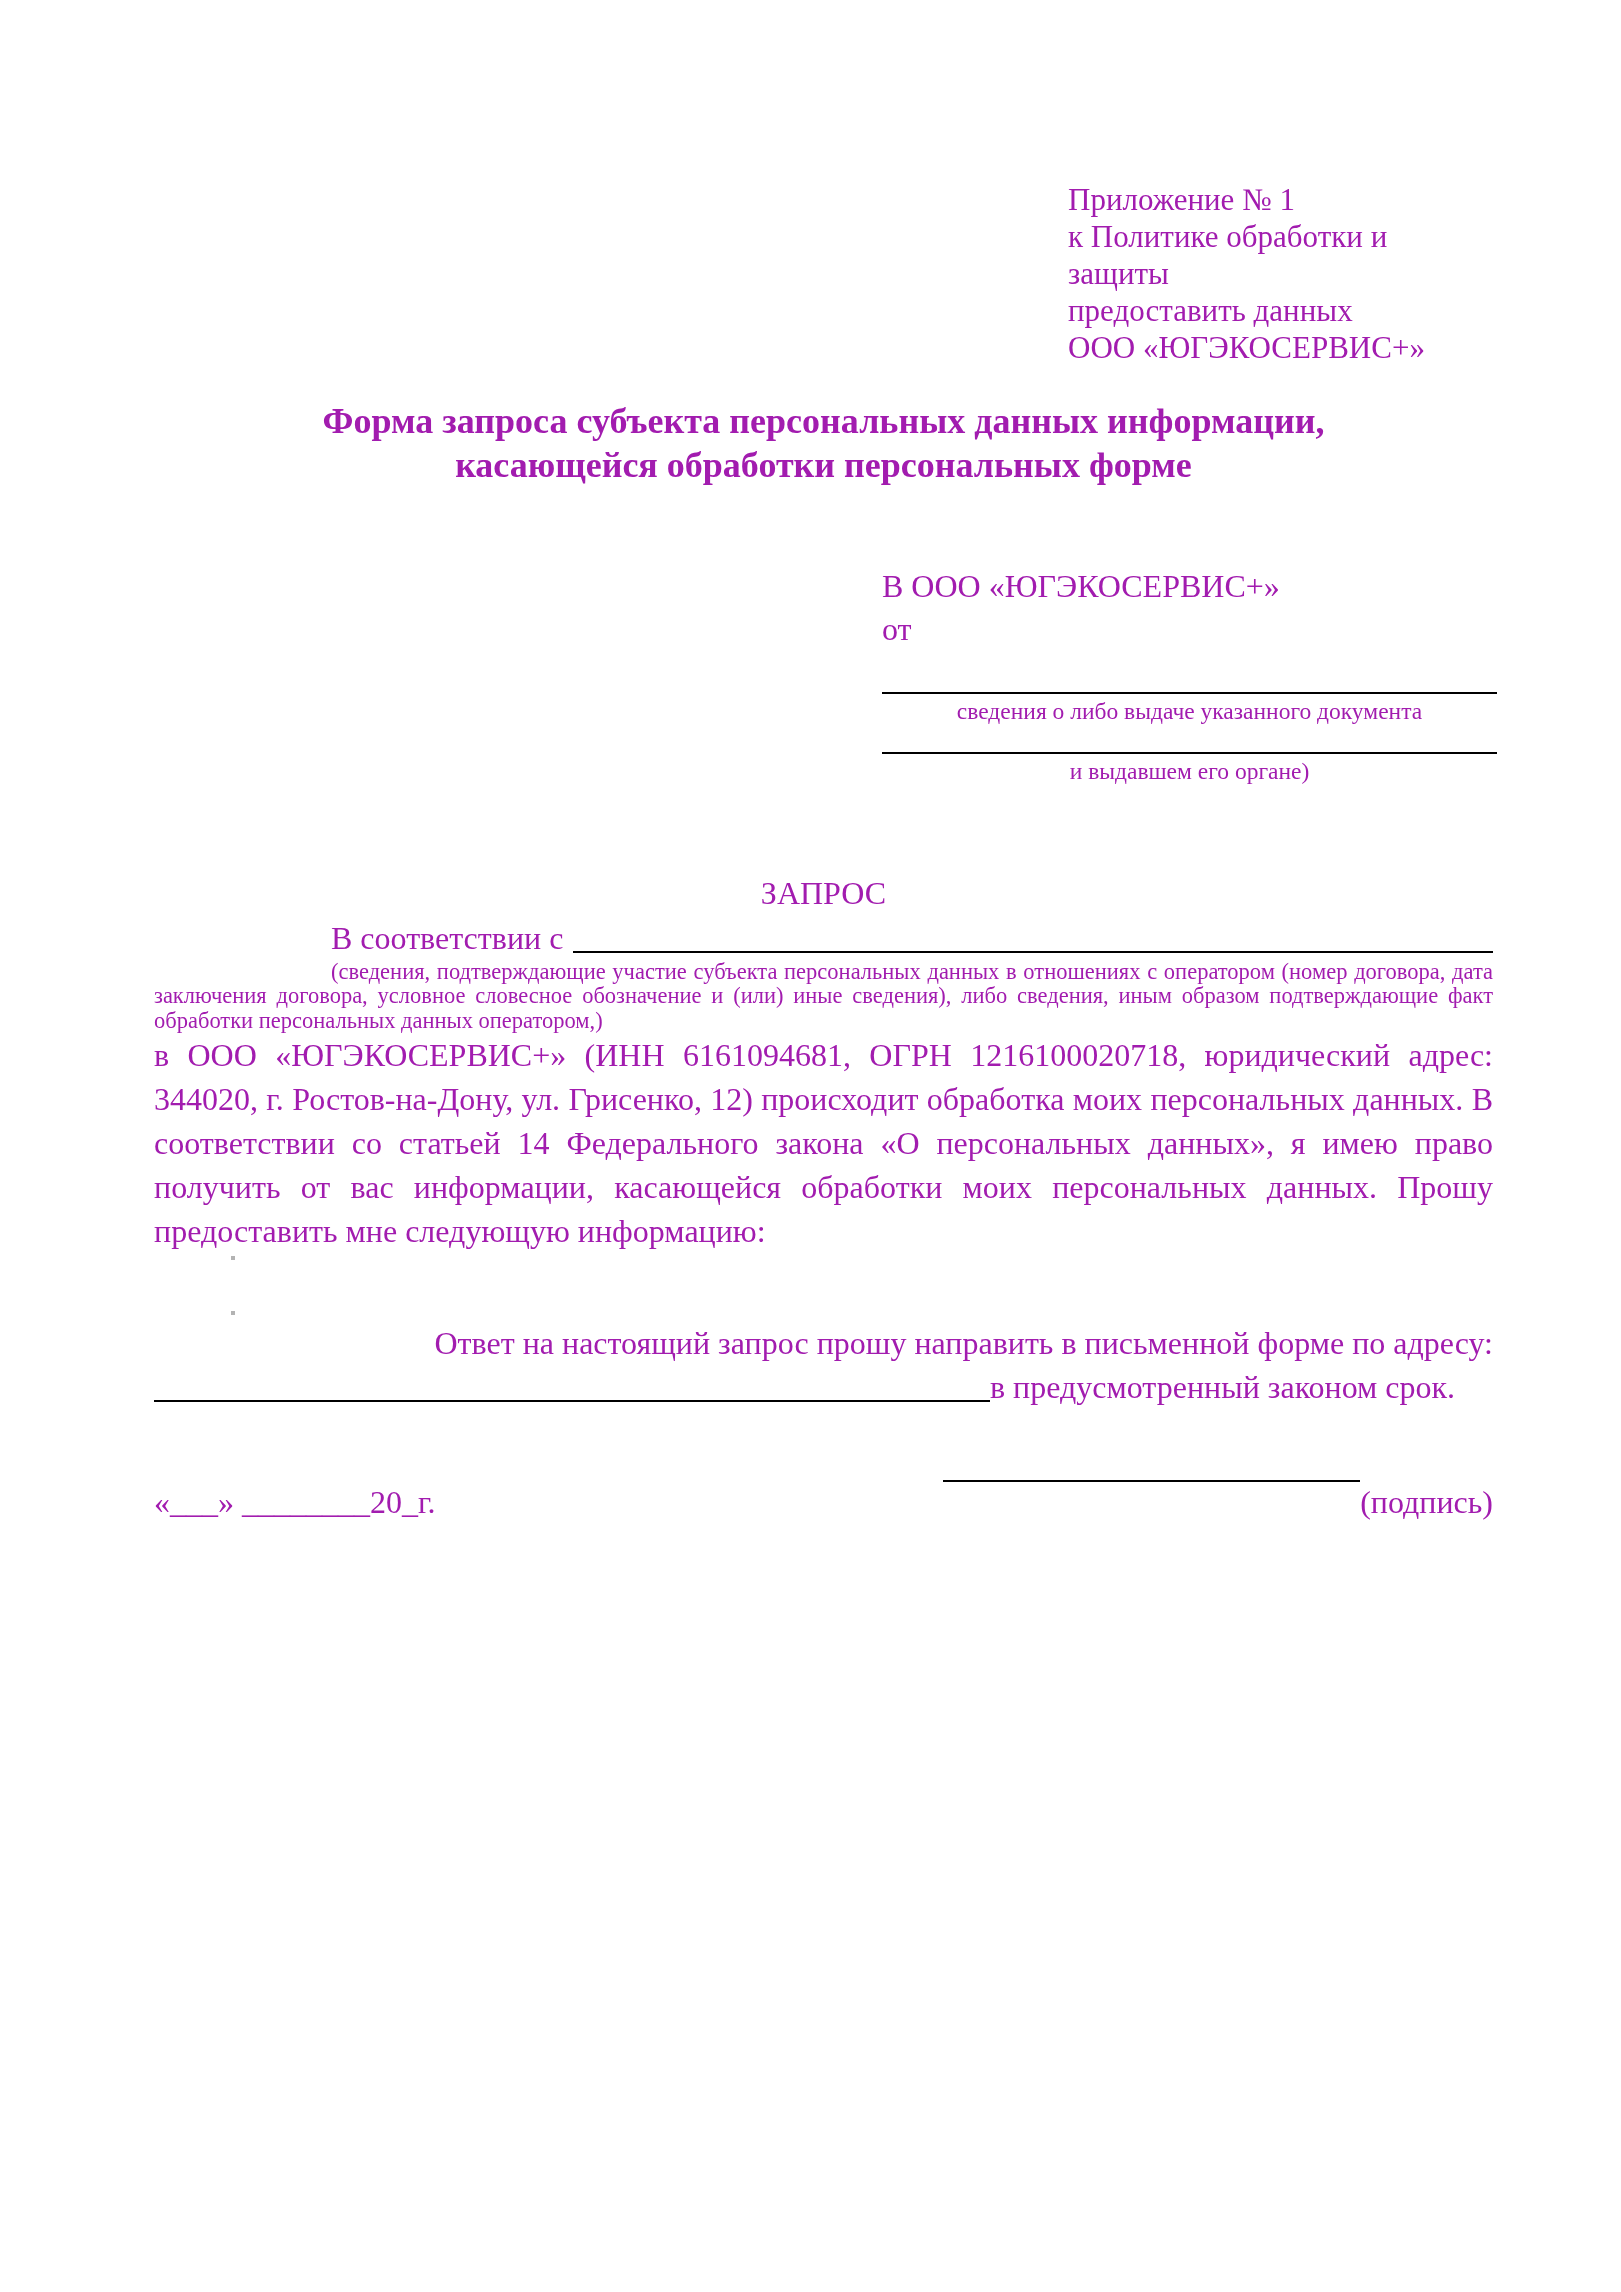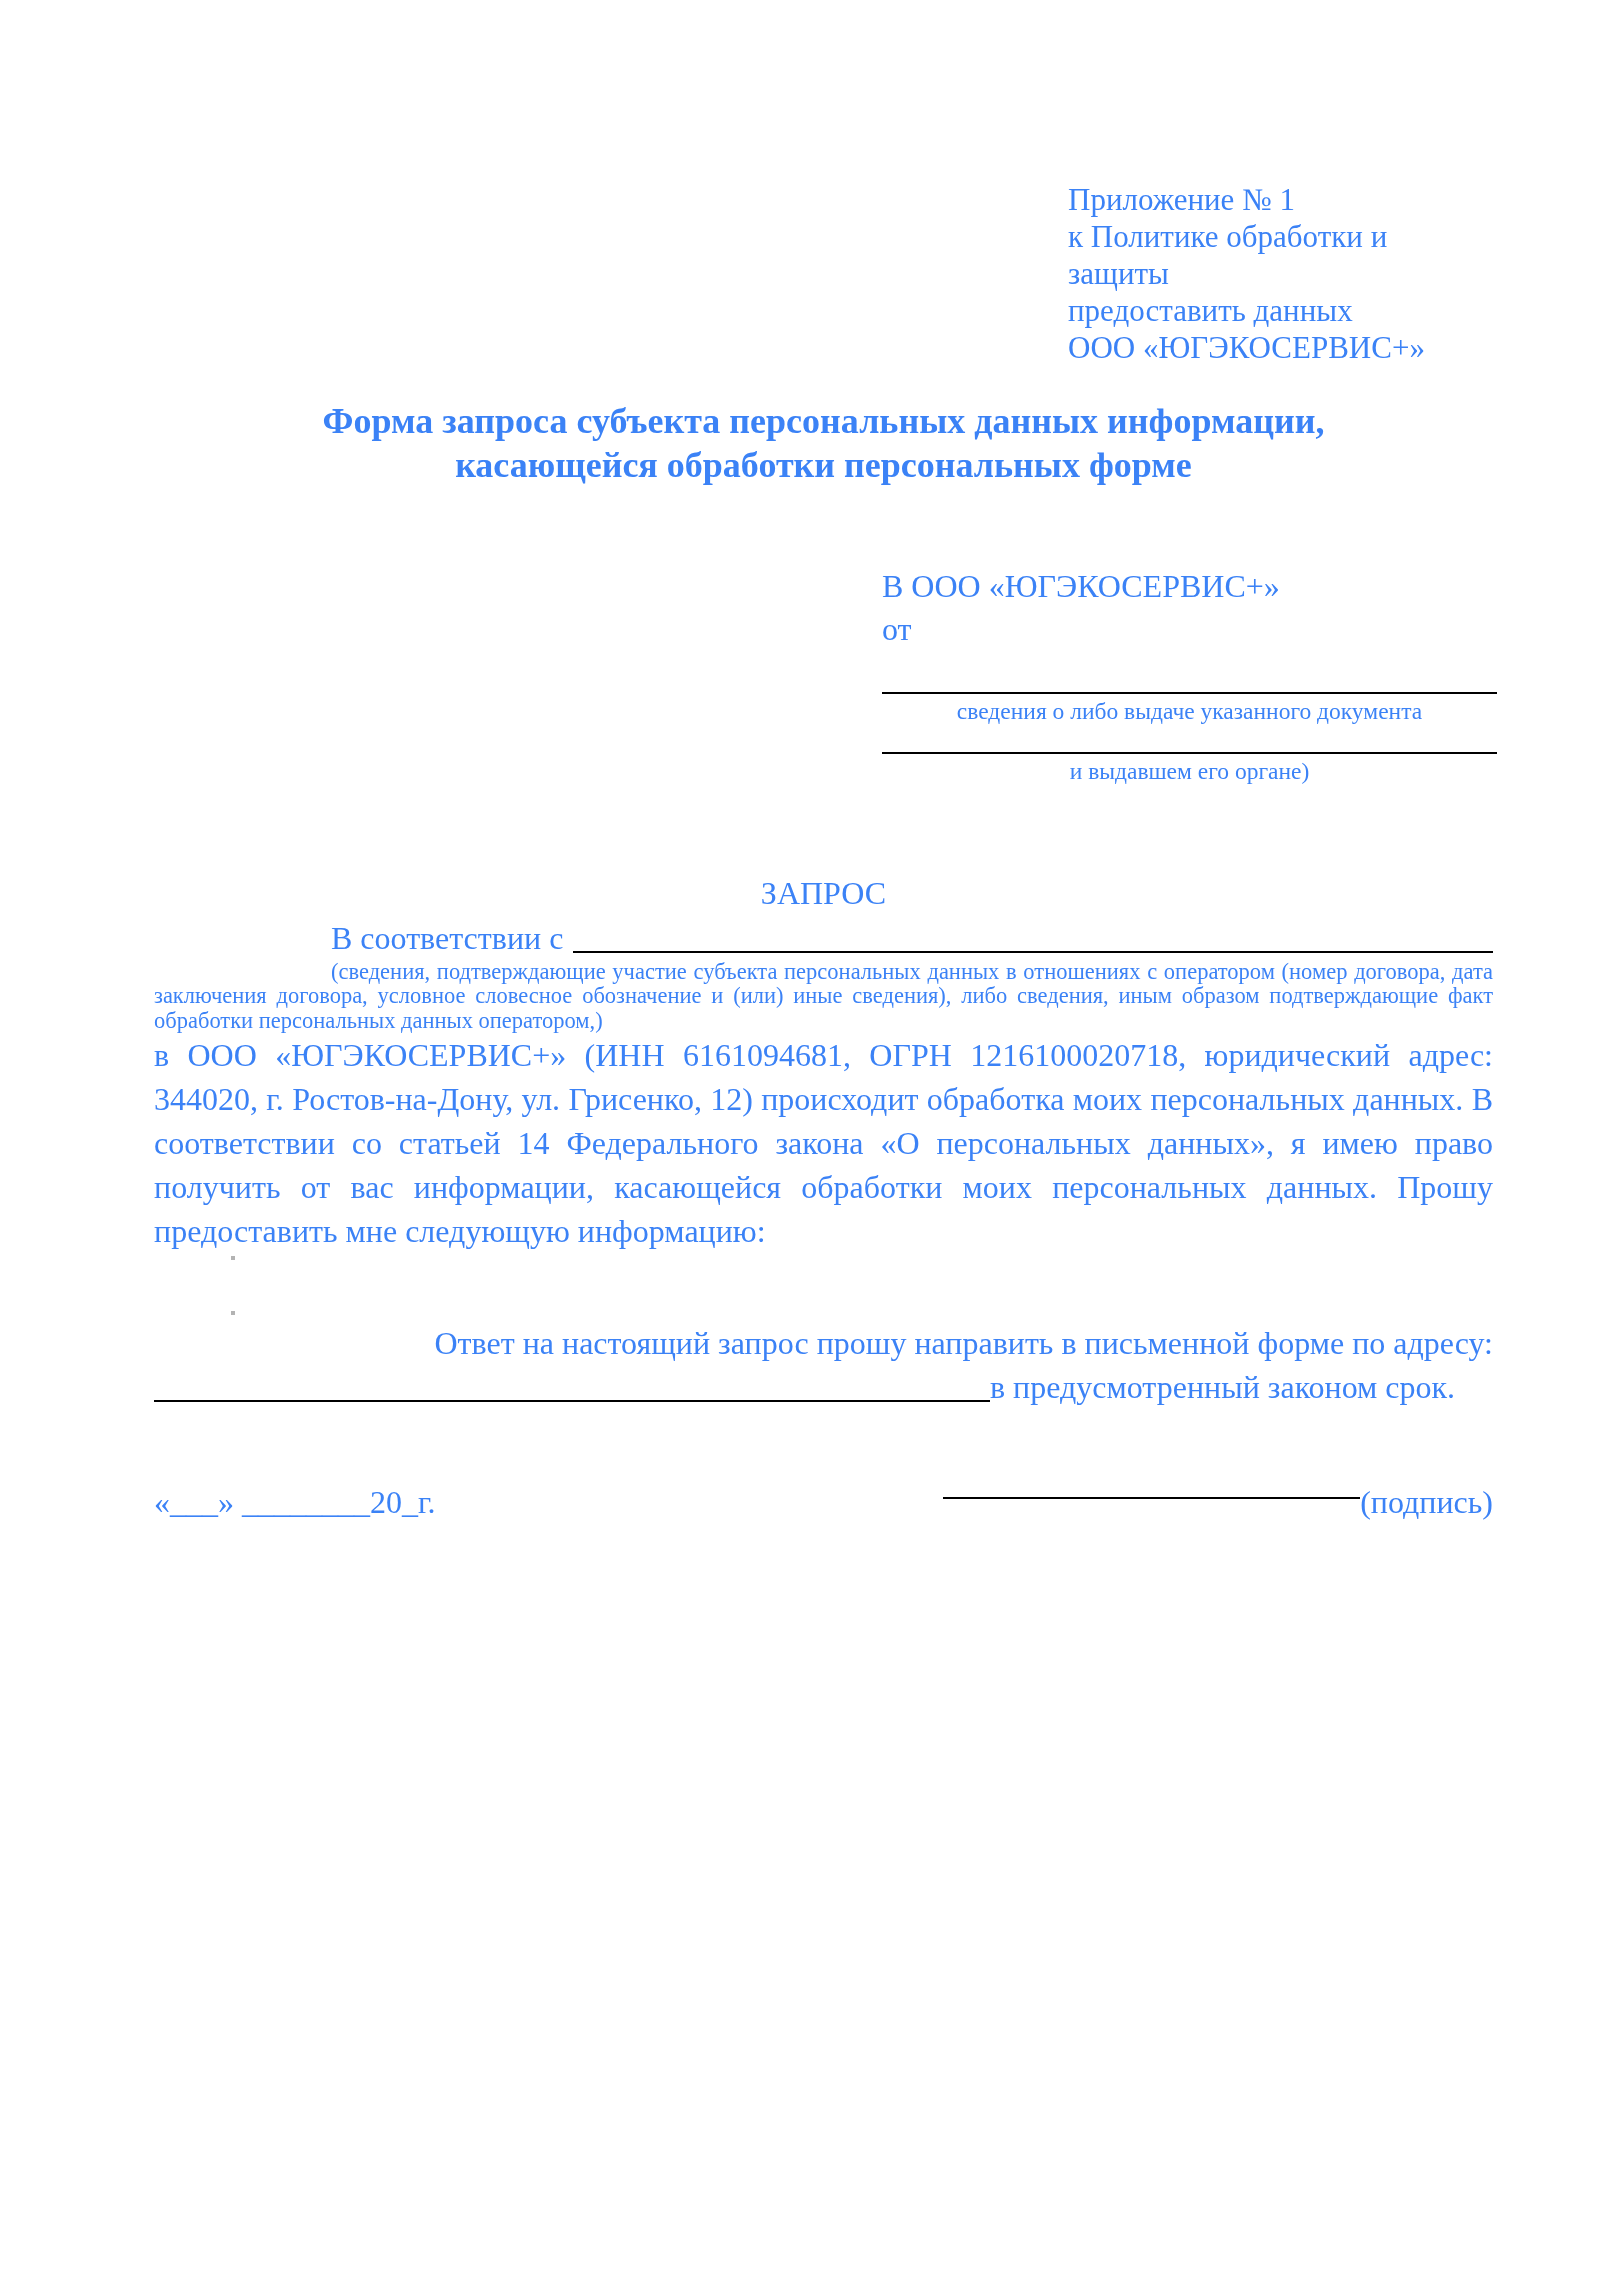--- a/index.html
+++ b/index.html
@@ -2,21 +2,21 @@
 <html><head>
 <meta charset="utf-8">
 <style>
   html, body { margin: 0; padding: 0; background: #ffffff; }
   .page {
     position: relative;
     width: 1609px;
     height: 2293px;
     box-sizing: border-box;
     background: #ffffff;
-    color: #3b82f6;
+    color: #a21caf;
     font-family: "Liberation Serif", serif;
     padding: 181px 116px 0 154px;
     overflow: hidden;
   }
 
   
   .appendix { margin-left: 914px; font-size: 31px; line-height: 37px; }
 
   
   .doc-title { margin-top: 33px; text-align: center; font-weight: bold; font-size: 36px; line-height: 44px; }
@@ -48,21 +48,21 @@
   .dot2 { margin-top: 51px; }
 
   
   .response-line1 { margin-top: 5.9px; font-size: 32px; line-height: 44px; text-align: right; }
   .response-line2 { display: flex; align-items: flex-end; height: 44px; font-size: 32px; }
   .response-line2 .rule-long { flex: 1 1 auto; border-bottom: 2.9px solid #000; margin-bottom: 6.9px; margin-right: 0; max-width: 836px; }
   .response-line2 .suffix { line-height: 44px; white-space: nowrap; margin-left: 0; }
 
   
   .signature-row { margin-top: 71px; display: flex; justify-content: space-between; align-items: flex-end; font-size: 32px; line-height: 44px; }
-  .sig-right { display: flex; align-items: center; }
+  .sig-right { display: flex; align-items: flex-start; }
   .sig-line { width: 417px; border-bottom: 2.9px solid #000; margin-bottom: 6.9px; }
   .sig-caption { line-height: 44px; white-space: nowrap; }
 </style>
 </head>
 <body>
 
 <div class="page">
 
   <div class="appendix">
     <div>Приложение № 1</div>

